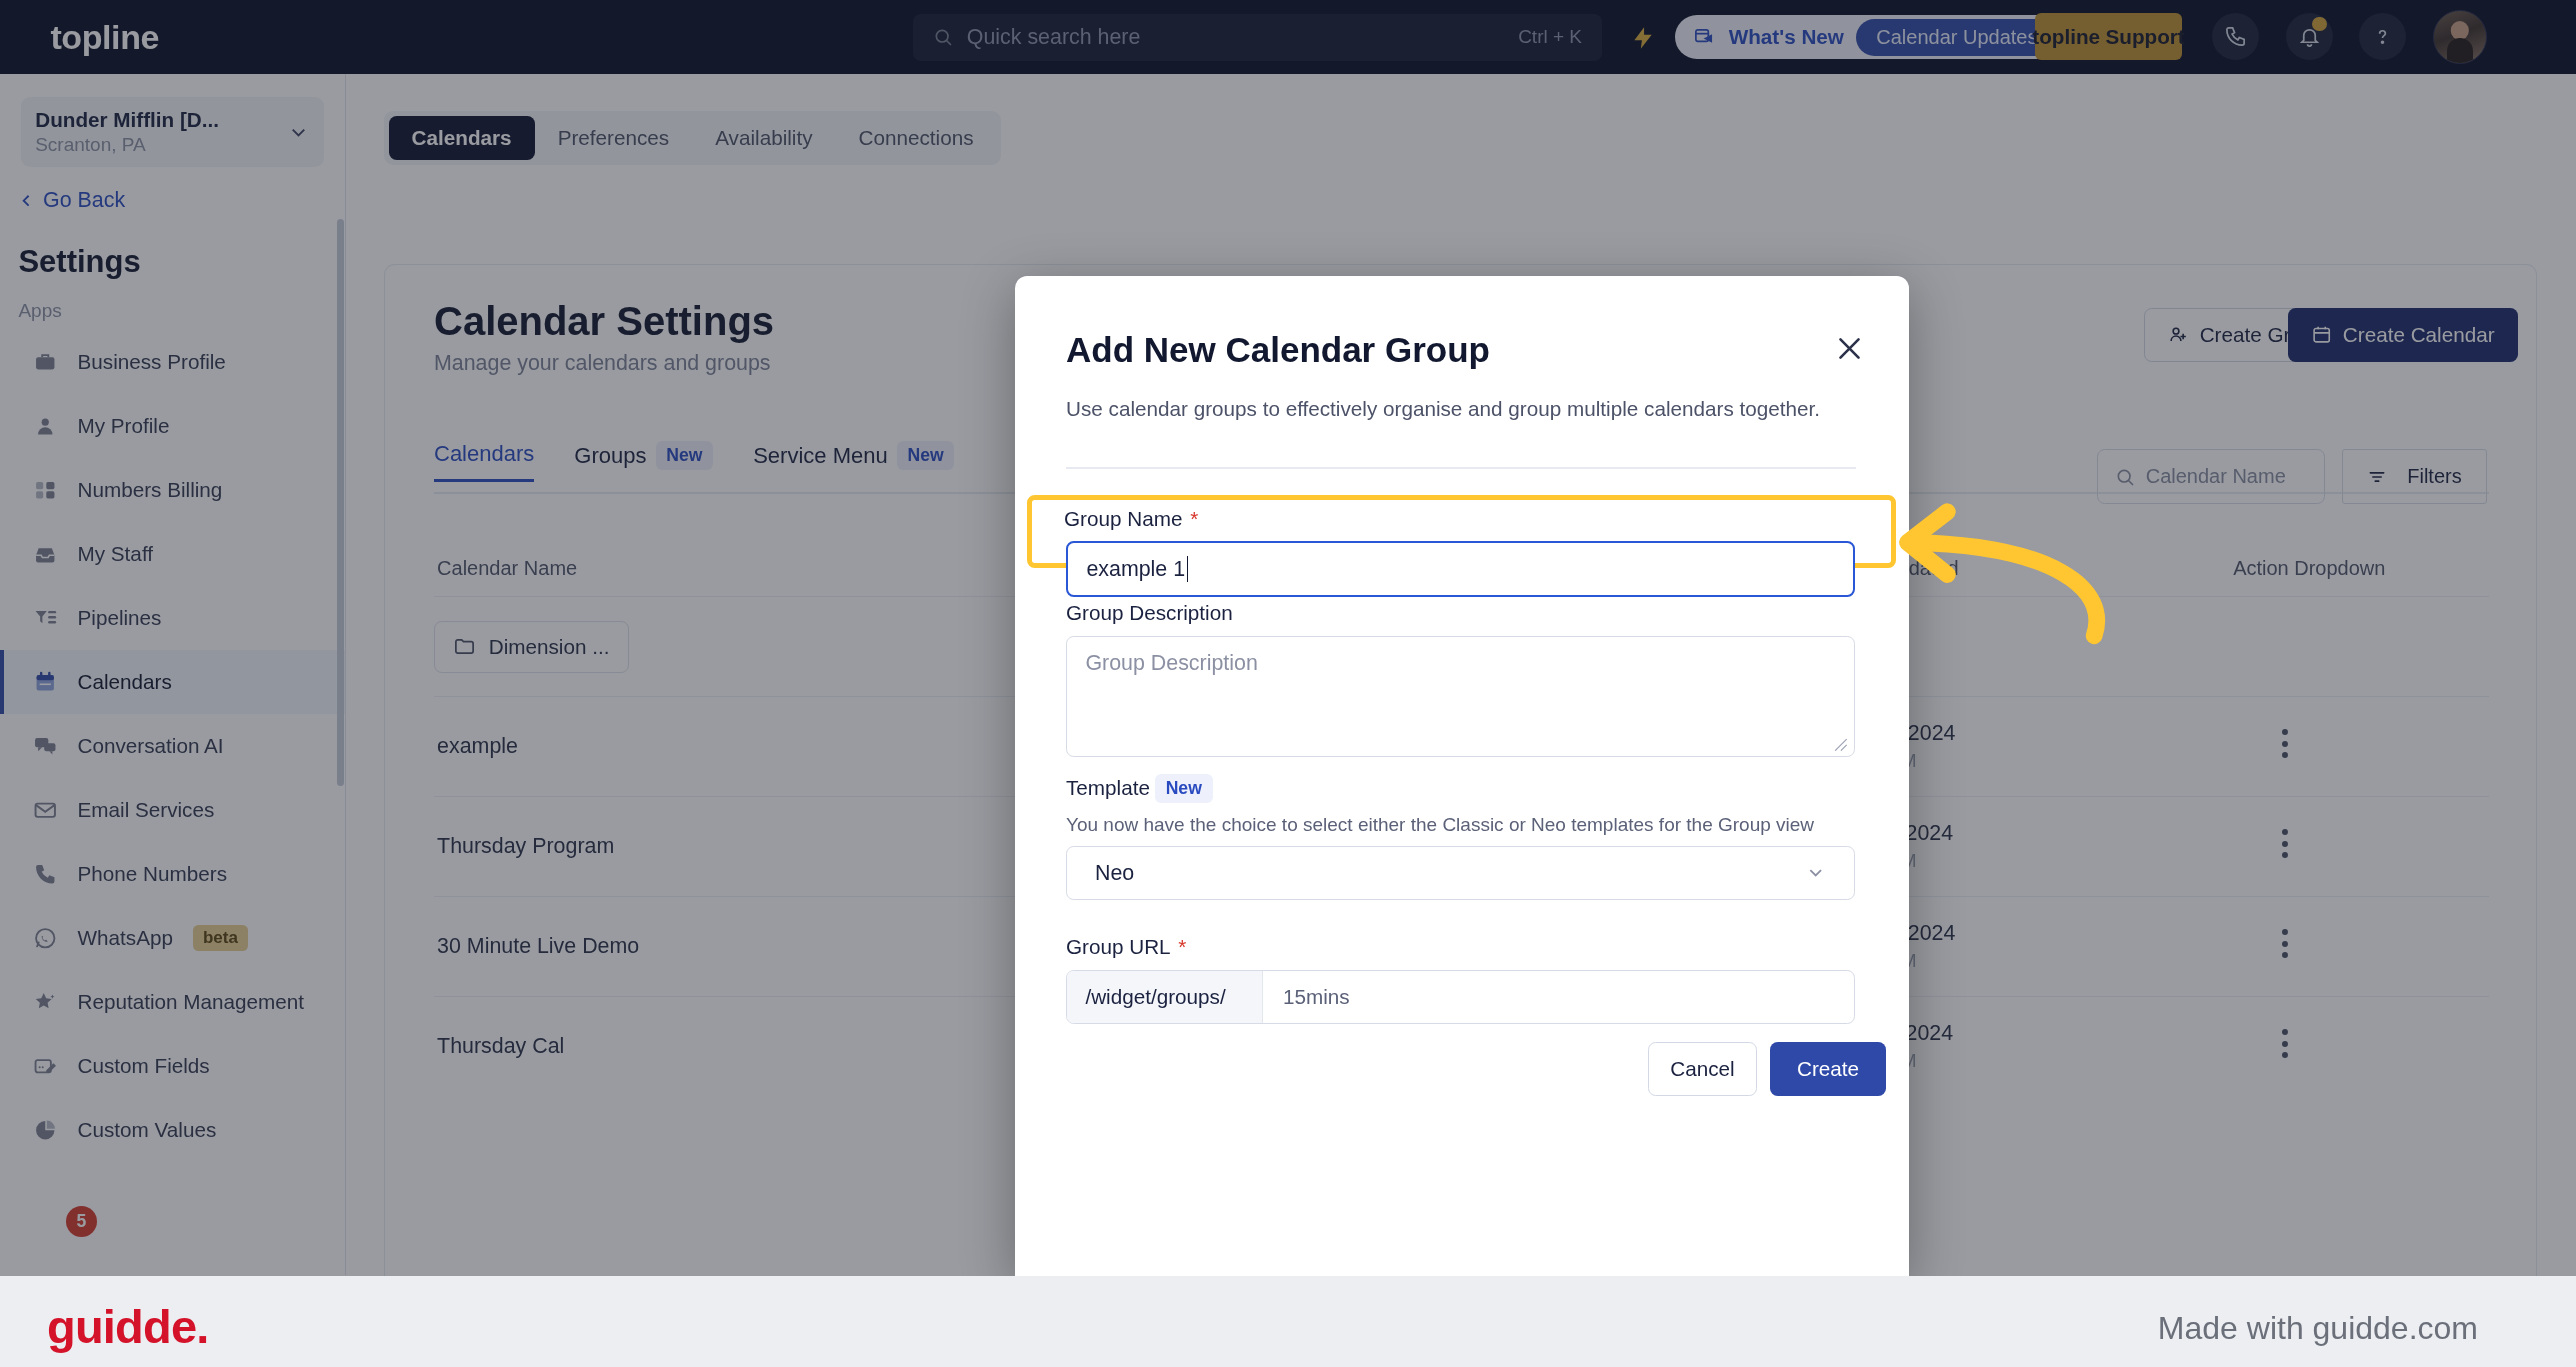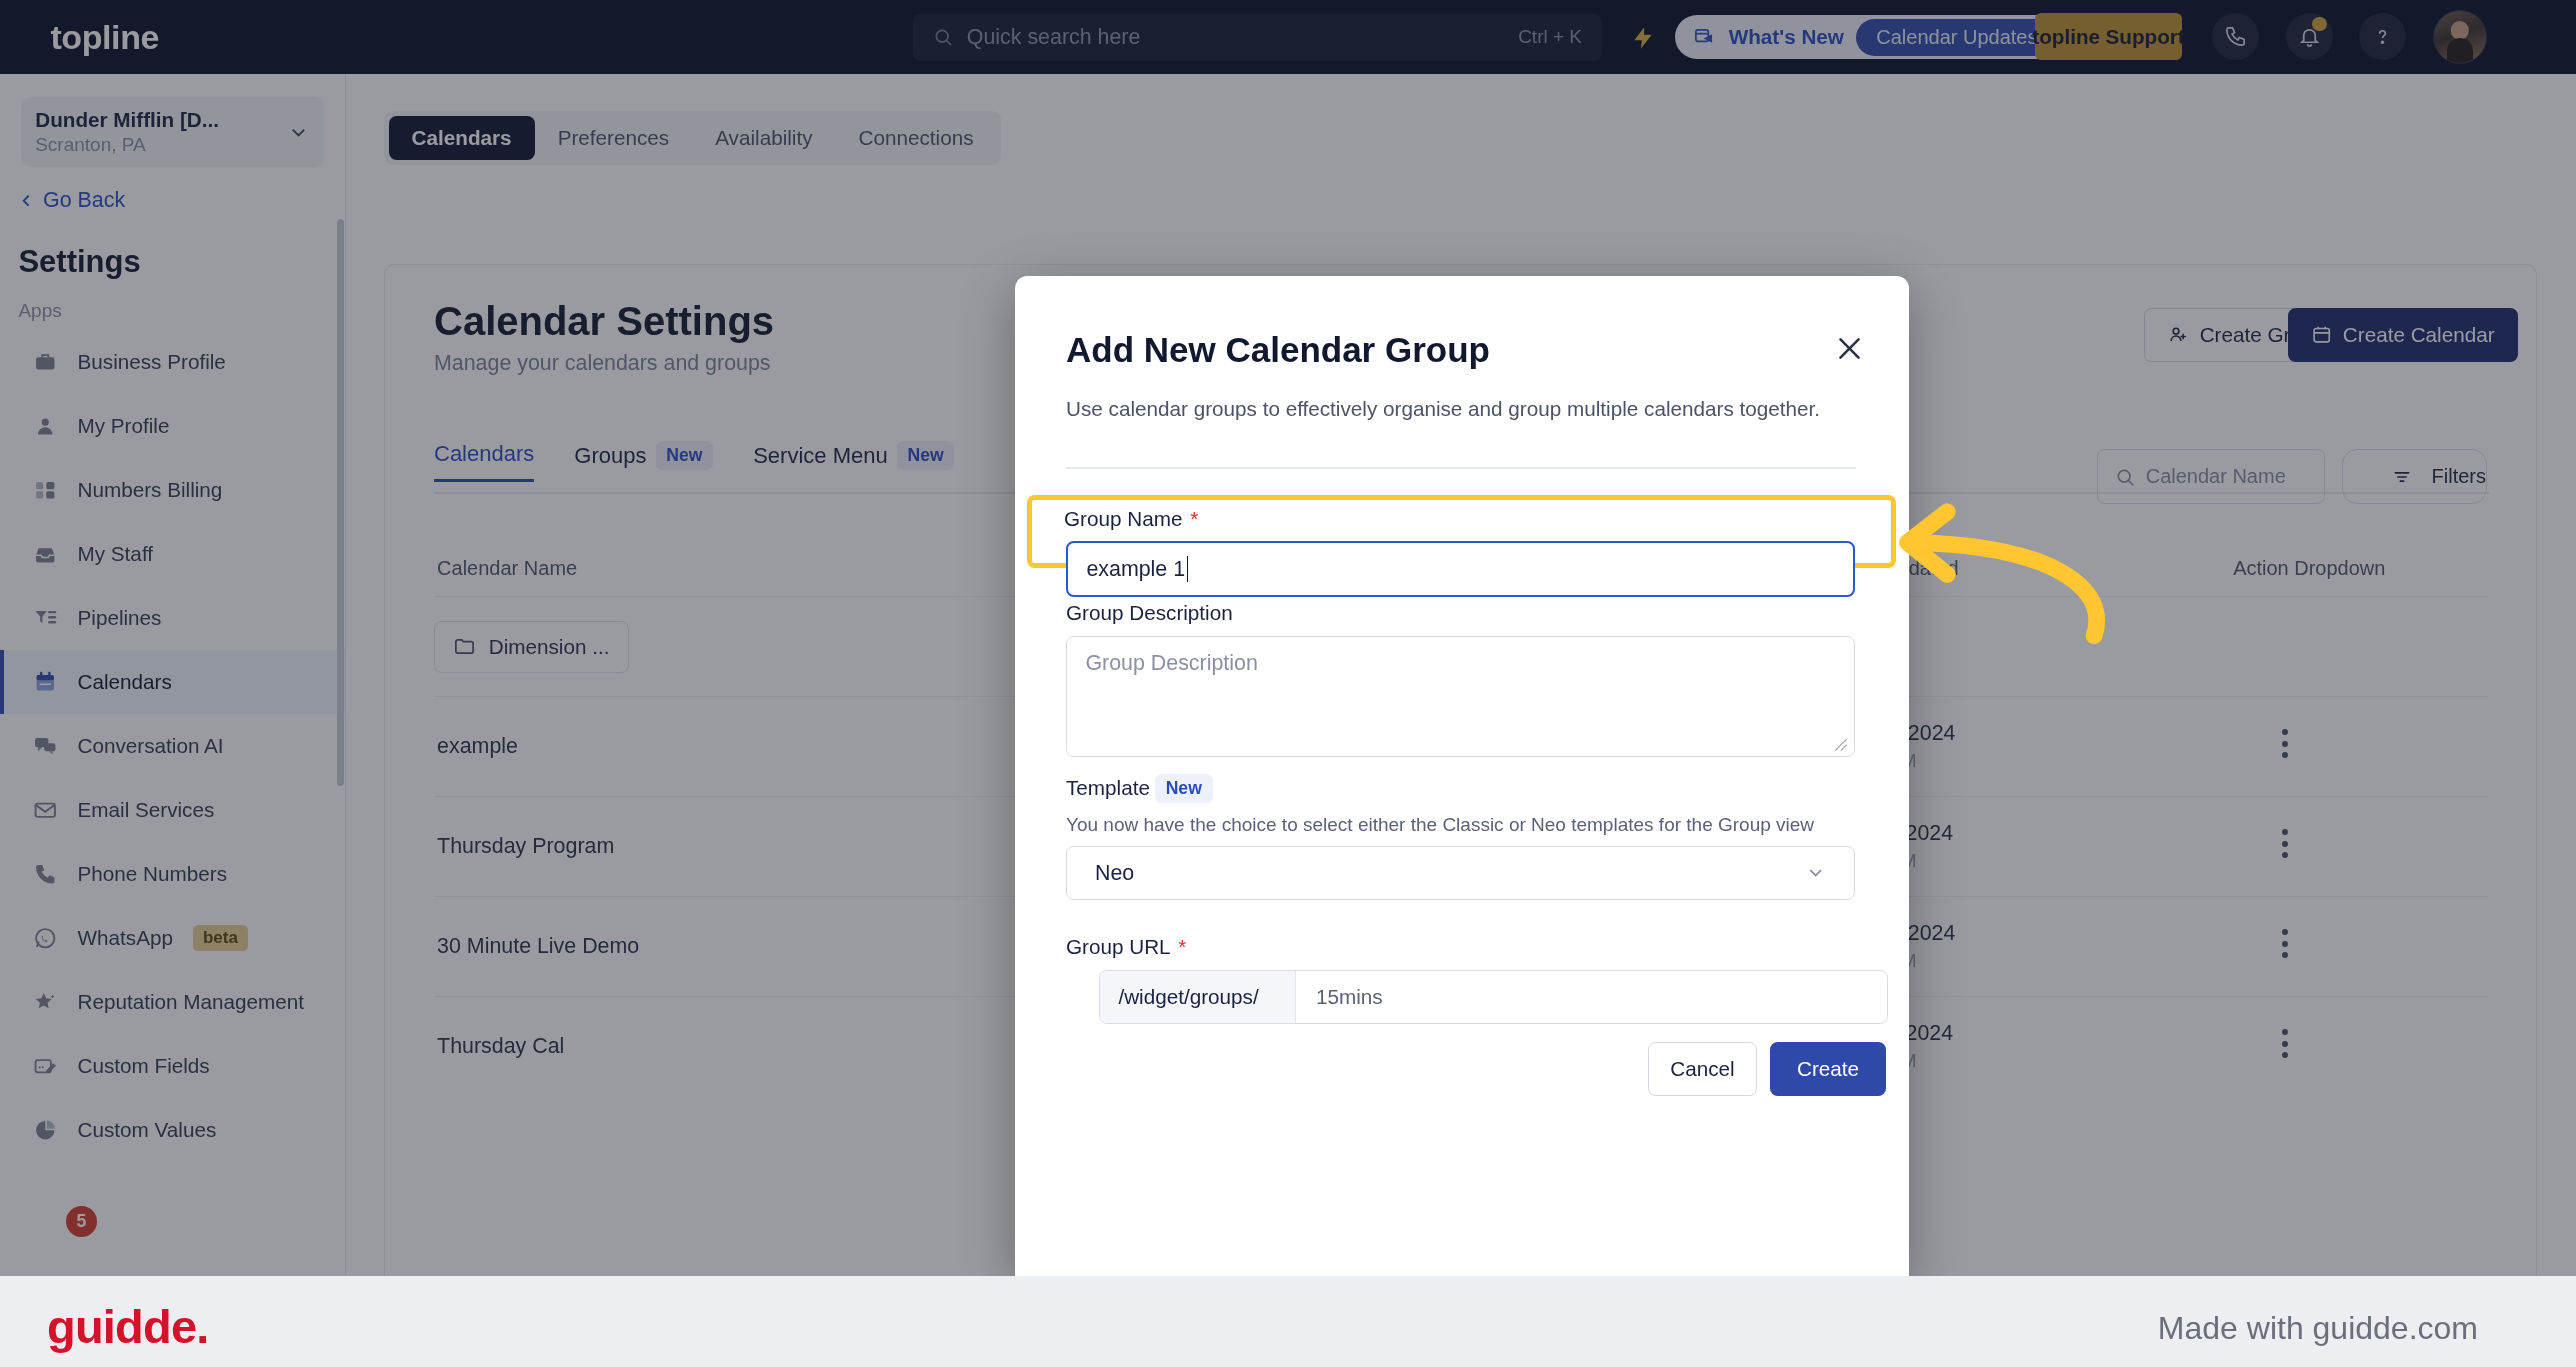--- a/index.html
+++ b/index.html
@@ -171,22 +171,22 @@
   }
   .subtabs-rule { position: absolute; left: 49px; top: 227px; width: 2055px; height: 1.5px; background: #e7eaf1; }
 
   .toolbar-row { position: absolute; right: 49px; top: 184px; display: flex; gap: 17px; }
   .cal-search {
     width: 228px; height: 55px; border: 0.8px solid #d9dde7; border-radius: 7.7px;
     display: flex; align-items: center; gap: 10.7px; padding: 0 17px;
     font-size: 20px; color: #878da1;
   }
   .filters-btn {
-    width: 145px; height: 55px; border: 0.8px solid #d9dde7; border-radius: 15px;
-    display: flex; align-items: center; justify-content: flex-end; gap: 20px;
+    width: 145px; height: 55px; border: 0.8px solid #d9dde7; border-radius: 3px;
+    display: flex; align-items: center; justify-content: center; gap: 20px;
     font-size: 20px; color: #1b2240;
   }
 
   .tbl { position: absolute; left: 49px; top: 276px; width: 2055px; }
   .tbl-head { display: flex; height: 55px; align-items: center; }
   .tbl-head div { font-size: 20px; color: #50566c; font-weight: 500; }
   .tbl-row { display: flex; height: 100px; align-items: center; border-top: 0.8px solid #eceff5; }
   .c-name  { width: 636px; font-size: 21.4px; color: #2a3149; padding-left: 3.1px; }
   .c-group { width: 766px; }
   .c-date   { width: 398px; }
@@ -245,21 +245,21 @@
   .tpl-help  { position: absolute; left: 51px; top: 538px; font-size: 19px; color: #5b6178; }
   .tpl-select {
     position: absolute; left: 51px; top: 570px; width: 789px; height: 54px;
     border: 0.8px solid #d7dbe5; border-radius: 7.7px; background: #fff;
     display: flex; align-items: center; justify-content: space-between;
     padding: 0 28px; font-size: 21.4px; color: #1b2240;
   }
   .url-label { position: absolute; left: 51px; top: 659px; display: flex; gap: 7.7px; align-items: center; }
   .url-row {
     position: absolute; left: 51px; top: 694px; width: 789px; height: 54px;
-    border: 0.8px solid #d7dbe5; border-radius: 7.7px; display: flex; overflow: hidden; margin-left: 33px;
+    border: 0.8px solid #d7dbe5; border-radius: 7.7px; display: flex; overflow: hidden;
   }
   .url-prefix {
     width: 196px; background: #f4f6fa; border-right: 0.8px solid #e2e6ee;
     display: flex; align-items: center; padding: 0 18.4px;
     font-size: 20.7px; color: #1b2240;
   }
   .url-value { flex: 1; display: flex; align-items: center; padding: 0 20px; font-size: 20.7px; color: #5b6178; }
 
   .cancel-btn {
     position: absolute; right: 152px; top: 766px; width: 109px; height: 54px;

